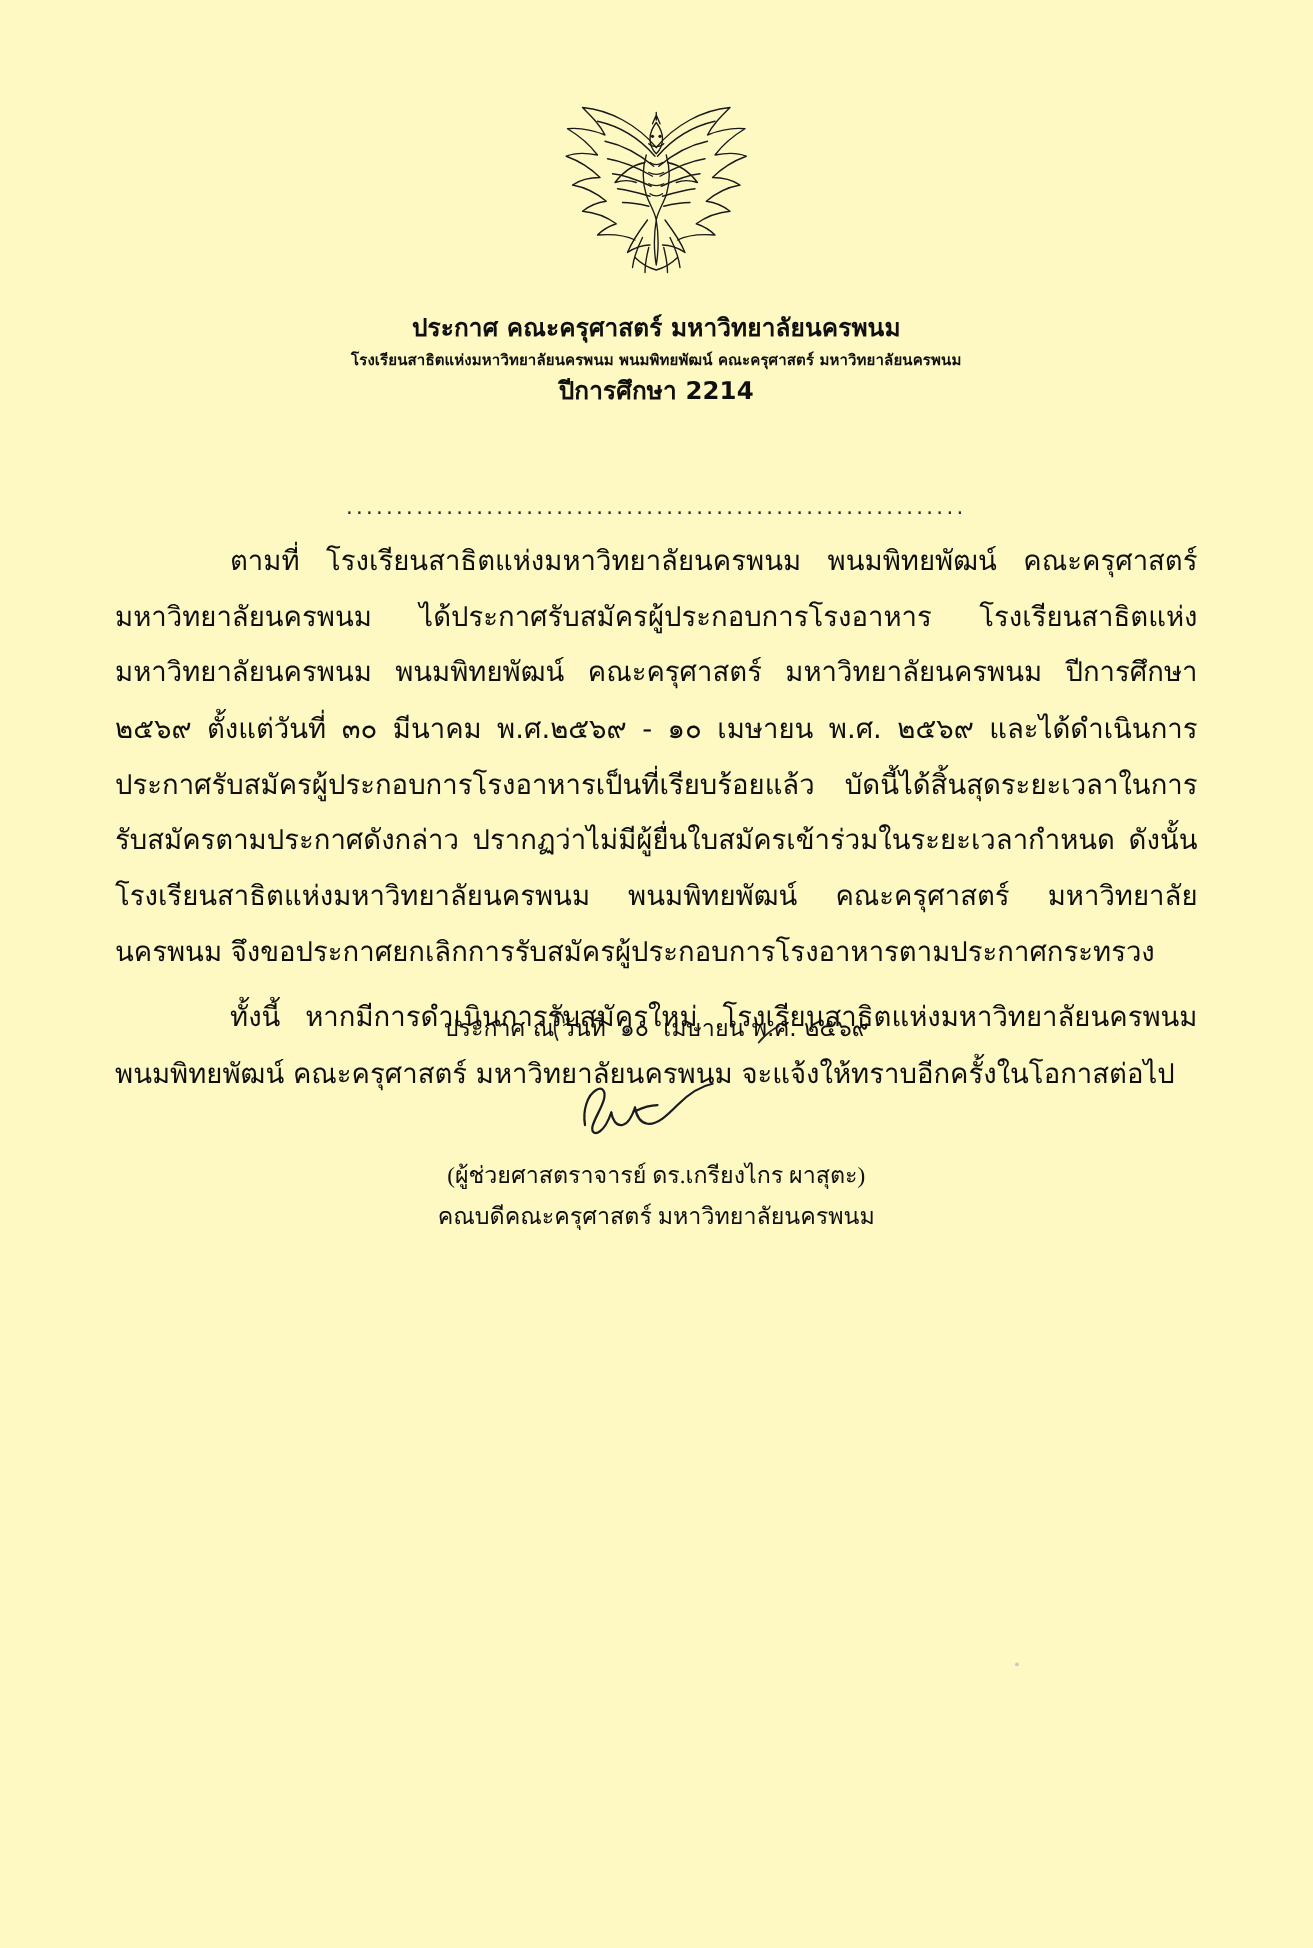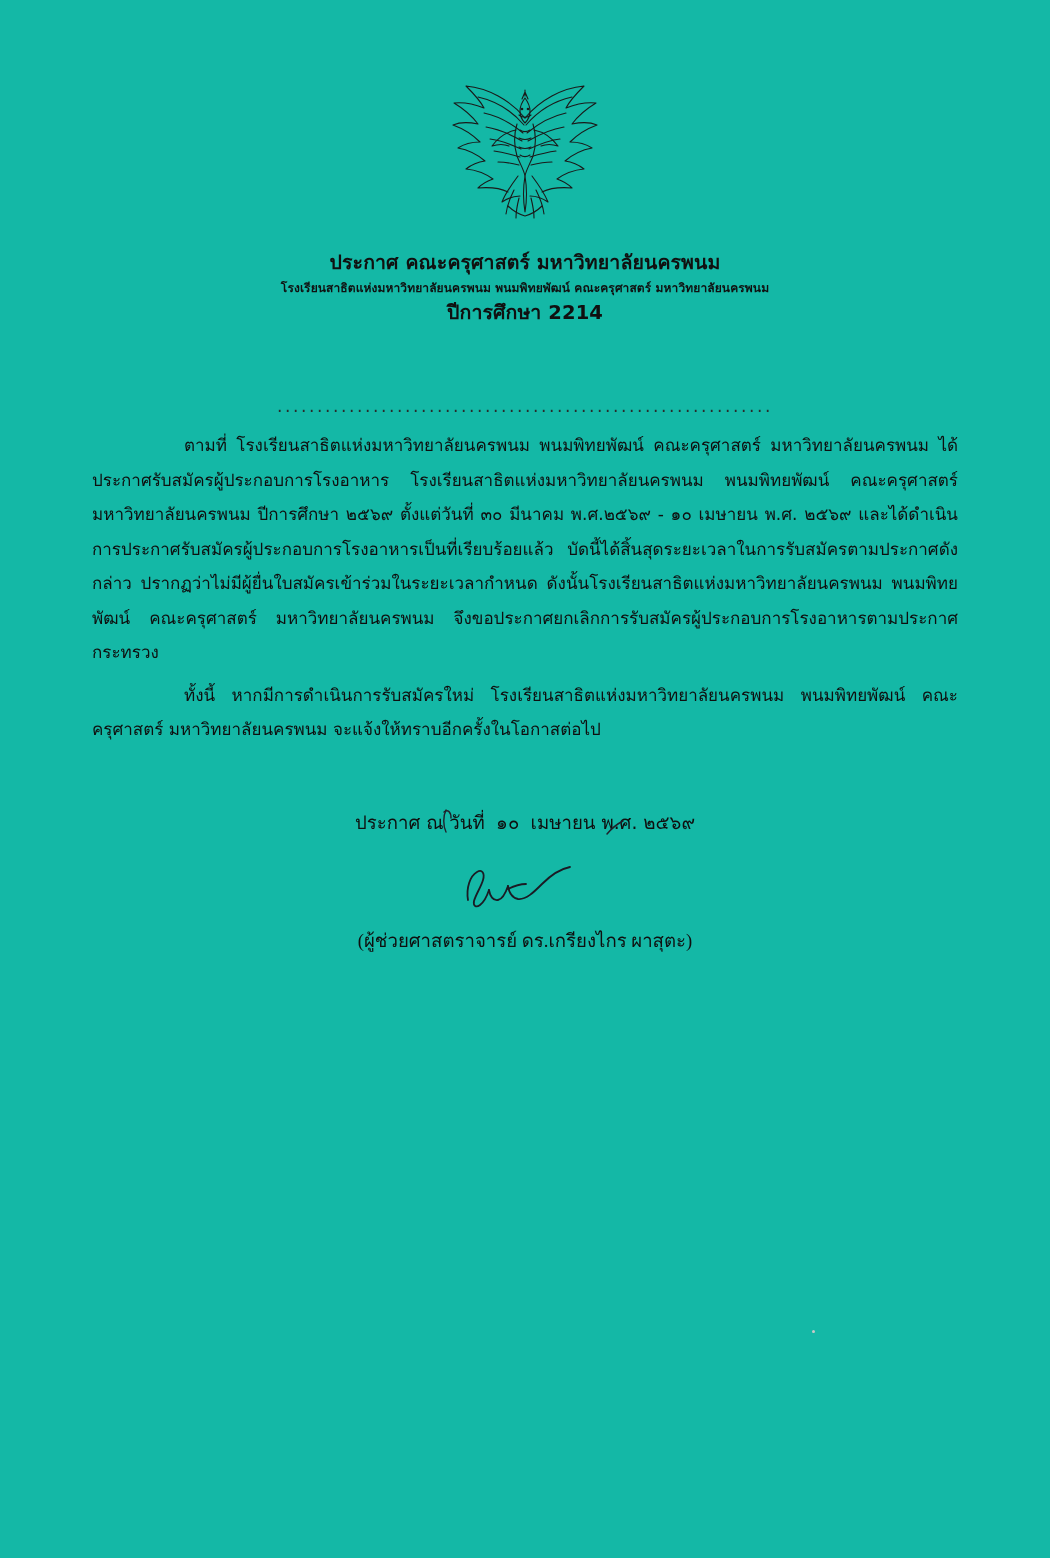--- a/index.html
+++ b/index.html
@@ -12,21 +12,21 @@
     height: 1558px;
     position: relative;
     font-family: "DejaVu Sans", "Liberation Sans", sans-serif;
     color: #111111;
     overflow: hidden;
   }
 
   .page {
     position: absolute;
     inset: 0;
-    background: #14b8a6;
+    background: #fef9c3;
   }
 
   
   .emblem-wrap {
     position: absolute;
     top: 78px;
     left: 0;
     width: 100%;
     display: flex;
     justify-content: center;
@@ -71,21 +71,21 @@
   }
 
   
   .body-block {
     position: absolute;
     top: 428px;
     left: 92px;
     width: 866px;
   }
   .para {
-    font-size: 17px;
+    font-size: 22px;
     line-height: 2.03;
     text-align: justify;
     text-justify: inter-word;
     color: #0f0f0f;
     margin: 0 0 8px 0;
     text-indent: 0;
   }
   .para.p1 { text-indent: 92px; }
   .para.p2 { text-indent: 92px; }
 
@@ -242,16 +242,17 @@
         <path d="M18 44 C16 32 20 20 27 16 C32 13 35 17 33 24 C31 31 26 38 24 45 C23 50 26 52 30 49 C34 46 37 40 39 34"></path>
         <path d="M39 34 C40 40 43 45 48 44 C53 43 56 36 58 30"></path>
         <path d="M58 30 C59 36 62 42 68 43 C76 44 84 36 92 28 C100 20 110 13 120 11"></path>
         <path d="M58 33 C64 30 70 28 76 28"></path>
       </g>
     </svg>
   </div>
 
   <div class="sig-names">
     <div class="nm">(ผู้ช่วยศาสตราจารย์ ดร.เกรียงไกร ผาสุตะ)</div>
+    <div class="nm">คณบดีคณะครุศาสตร์ มหาวิทยาลัยนครพนม</div>
   </div>
 
   <div class="speck"></div>
 </div>
 
 </body></html>

